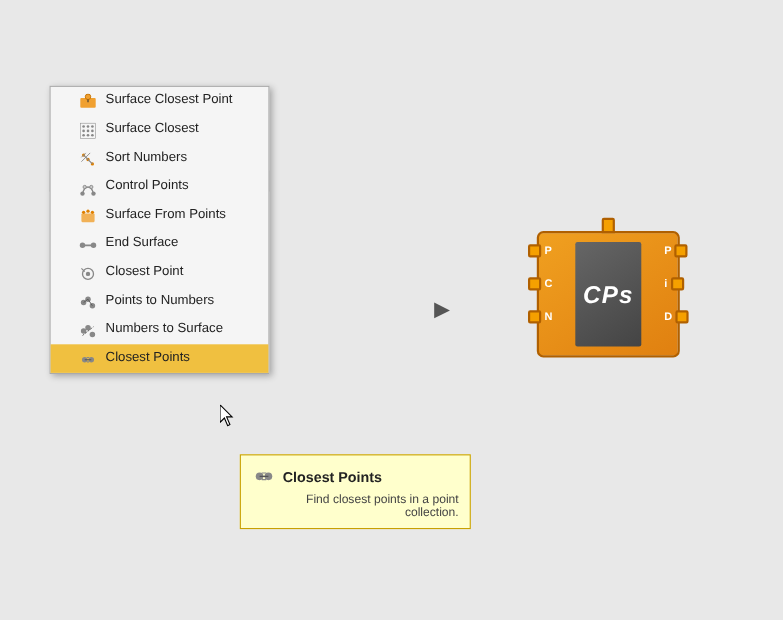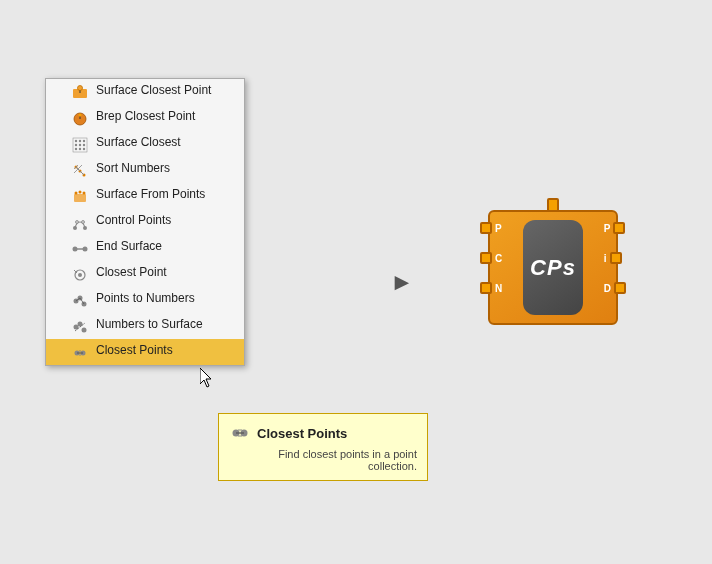--- a/index.html
+++ b/index.html
@@ -130,21 +130,21 @@
       position: relative;
       display: flex;
       align-items: center;
       justify-content: center;
     }
 
     .comp-center {
       width: 60px;
       height: 95px;
       background: linear-gradient(145deg, #666, #444);
-      border-radius: 12px;
+      border-radius: 2px;
       display: flex;
       align-items: center;
       justify-content: center;
       position: relative;
     }
 
     .comp-label {
       font-size: 22px;
       font-weight: bold;
       color: white;
@@ -235,30 +235,20 @@
     <div class="icon">
       <svg width="16" height="16" viewBox="0 0 16 16">
         <rect x="1" y="4" width="14" height="9" fill="#f0a030" rx="1"></rect>
         <circle cx="8" cy="3" r="2.5" fill="#f0a030" stroke="#c07000" stroke-width="0.8"></circle>
         <line x1="8" y1="5.5" x2="8" y2="8" stroke="#333" stroke-width="1"></line>
       </svg>
     </div>
     <span class="label">Surface Closest Point</span>
   </div>
 
-  <div class="menu-item">
-    <div class="icon">
-      <svg width="16" height="16" viewBox="0 0 16 16">
-        <circle cx="8" cy="8" r="6" fill="#e08020" stroke="#a05000" stroke-width="0.8"></circle>
-        <circle cx="8" cy="4" r="1.5" fill="#f5a000"></circle>
-        <line x1="8" y1="5.5" x2="8" y2="8" stroke="#333" stroke-width="1"></line>
-      </svg>
-    </div>
-    <span class="label">Brep Closest Point</span>
-  </div>
 
   <div class="menu-item">
     <div class="icon">
       <svg width="16" height="16" viewBox="0 0 16 16">
         <rect x="1" y="1" width="14" height="14" fill="none" stroke="#888" stroke-width="0.5"></rect>
         <circle cx="4" cy="4" r="1.2" fill="#888"></circle>
         <circle cx="8" cy="4" r="1.2" fill="#888"></circle>
         <circle cx="12" cy="4" r="1.2" fill="#888"></circle>
         <circle cx="4" cy="8" r="1.2" fill="#888"></circle>
         <circle cx="8" cy="8" r="1.2" fill="#888"></circle>
@@ -282,40 +272,40 @@
         <line x1="8" y1="8" x2="12" y2="12" stroke="#888" stroke-width="1"></line>
         <path d="M2,6 L6,2 M2,10 L10,2" stroke="#888" stroke-width="0.8" fill="none"></path>
       </svg>
     </div>
     <span class="label">Sort Numbers</span>
   </div>
 
   <div class="menu-item">
     <div class="icon">
       <svg width="16" height="16" viewBox="0 0 16 16">
-        <rect x="2" y="5" width="12" height="8" fill="#f0a030" rx="1" opacity="0.8"></rect>
-        <circle cx="4" cy="4" r="1.5" fill="#e08000"></circle>
-        <circle cx="8" cy="3" r="1.5" fill="#e08000"></circle>
-        <circle cx="12" cy="4" r="1.5" fill="#e08000"></circle>
-      </svg>
-    </div>
-    <span class="label">Surface From Points</span>
-  </div>
-
-  <div class="menu-item">
-    <div class="icon">
-      <svg width="16" height="16" viewBox="0 0 16 16">
         <path d="M3,13 C5,5 11,5 13,13" fill="none" stroke="#888" stroke-width="1.2"></path>
         <circle cx="3" cy="13" r="2" fill="#888"></circle>
         <circle cx="13" cy="13" r="2" fill="#888"></circle>
         <circle cx="5" cy="7" r="1.5" fill="#ccc" stroke="#888" stroke-width="0.8"></circle>
         <circle cx="11" cy="7" r="1.5" fill="#ccc" stroke="#888" stroke-width="0.8"></circle>
       </svg>
     </div>
     <span class="label">Control Points</span>
+  </div>
+
+  <div class="menu-item">
+    <div class="icon">
+      <svg width="16" height="16" viewBox="0 0 16 16">
+        <rect x="2" y="5" width="12" height="8" fill="#f0a030" rx="1" opacity="0.8"></rect>
+        <circle cx="4" cy="4" r="1.5" fill="#e08000"></circle>
+        <circle cx="8" cy="3" r="1.5" fill="#e08000"></circle>
+        <circle cx="12" cy="4" r="1.5" fill="#e08000"></circle>
+      </svg>
+    </div>
+    <span class="label">Surface From Points</span>
   </div>
 
   <div class="menu-item">
     <div class="icon">
       <svg width="16" height="16" viewBox="0 0 16 16">
         <line x1="3" y1="8" x2="13" y2="8" stroke="#888" stroke-width="1.5"></line>
         <circle cx="3" cy="8" r="2.5" fill="#888"></circle>
         <circle cx="13" cy="8" r="2.5" fill="#888"></circle>
       </svg>
     </div>

